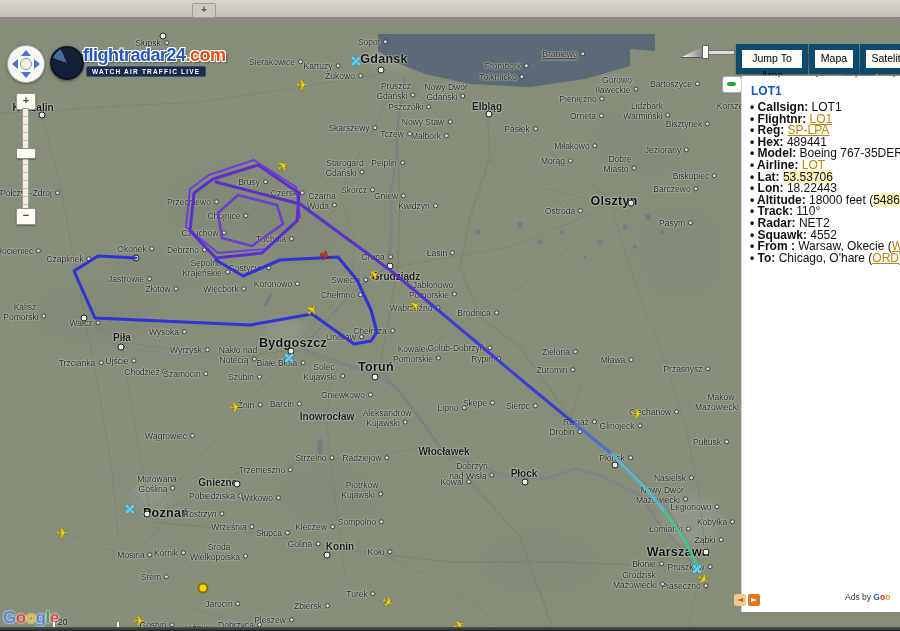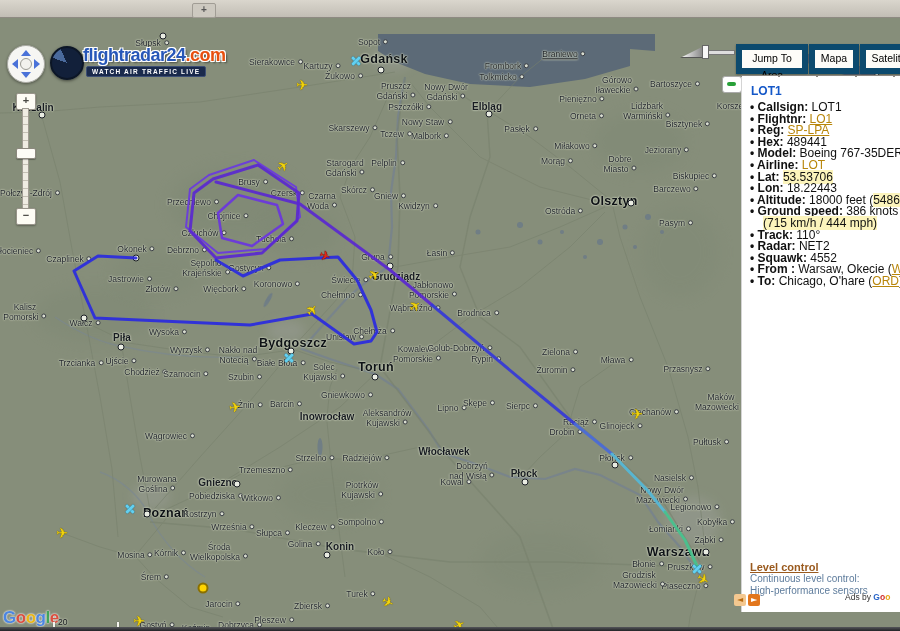--- a/index.html
+++ b/index.html
@@ -299,21 +299,21 @@
         <div class="city s" style="left: 366px; top: 442px;">Radziejów</div>
         <div class="city s" style="left: 362px; top: 473px;">Piotrków
 Kujawski</div>
         <div class="city s" style="left: 157px; top: 467px;">Murowana
 Goślina</div>
         <div class="city m" style="left: 218px; top: 466px;">Gniezno</div>
         <div class="city s" style="left: 266px; top: 454px;">Trzemeszno</div>
         <div class="city s" style="left: 216px; top: 480px;">Pobiedziska</div>
         <div class="city s" style="left: 261px; top: 482px;">Witkowo</div>
         <div class="city l" style="left: 166px; top: 497px;">Poznań</div>
-        <div class="city s" style="left: 204px; top: 498px;">Kostrzyn</div>
+        <div class="city s" style="left: 204px; top: 498px; font-style: italic;">Kostrzyn</div>
         <div class="city s" style="left: 233px; top: 511px;">Września</div>
         <div class="city s" style="left: 273px; top: 517px;">Słupca</div>
         <div class="city s" style="left: 315px; top: 511px;">Kleczew</div>
         <div class="city s" style="left: 361px; top: 506px;">Sompolno</div>
         <div class="city s" style="left: 304px; top: 528px;">Golina</div>
         <div class="city m" style="left: 340px; top: 530px;">Konin</div>
         <div class="city s" style="left: 380px; top: 536px;">Koło</div>
         <div class="city s" style="left: 170px; top: 537px;">Kórnik</div>
         <div class="city s" style="left: 219px; top: 535px;">Środa
 Wielkopolska</div>
@@ -437,32 +437,26 @@
     <ul id="fields">
         <li><b>Callsign: </b><span>LOT1</span></li>
         <li><b>Flightnr: </b><a>LO1</a></li>
         <li><b>Reg: </b><a>SP-LPA</a></li>
         <li><b>Hex: </b><span>489441</span></li>
         <li><b>Model: </b><span>Boeing 767-35DER (B763)</span></li>
         <li><b>Airline: </b><a>LOT</a></li>
         <li><b>Lat: </b><span class="hl">53.53706</span></li>
         <li><b>Lon: </b><span>18.22443</span></li>
         <li><b>Altitude: </b><span>18000 feet (</span><span class="hl">5486</span><span> m)</span></li>
-        <li><b>Ground speed: </b><span>386 knots</span><div class="l2"><span class="hl">(715 km/h / 444 mph)</span></div></li>
         <li><b>Track: </b><span>110°</span></li>
         <li><b>Radar: </b><span>NET2</span></li>
         <li><b>Squawk: </b><span>4552</span></li>
         <li><b>From : </b><span>Warsaw, Okecie (</span><a>WAW</a><span>)</span></li>
         <li><b>To: </b><span>Chicago, O'hare (</span><a>ORD</a><span>)</span></li>
       </ul>
-    <div class="ad">
-      <a class="ad-title">Level control</a>
-      <div class="ad-line">Continuous level control:</div>
-      <div class="ad-line">High-performance sensors</div>
-    </div>
   </div>
   <div class="adnav">
     <span class="adbtn prev">◄</span><span class="adbtn next">►</span>
   </div>
   <div class="adsby"><span>Ads by </span><span id="adbrand"><span style="color: rgb(42, 102, 200); font-weight: 700;">G</span><span style="color: rgb(208, 48, 48); font-weight: 700;">o</span><span style="color: rgb(232, 168, 24); font-weight: 700;">o</span></span></div>
 
   <div class="bottomstrip"></div>
 </div>
 
 </body></html>

